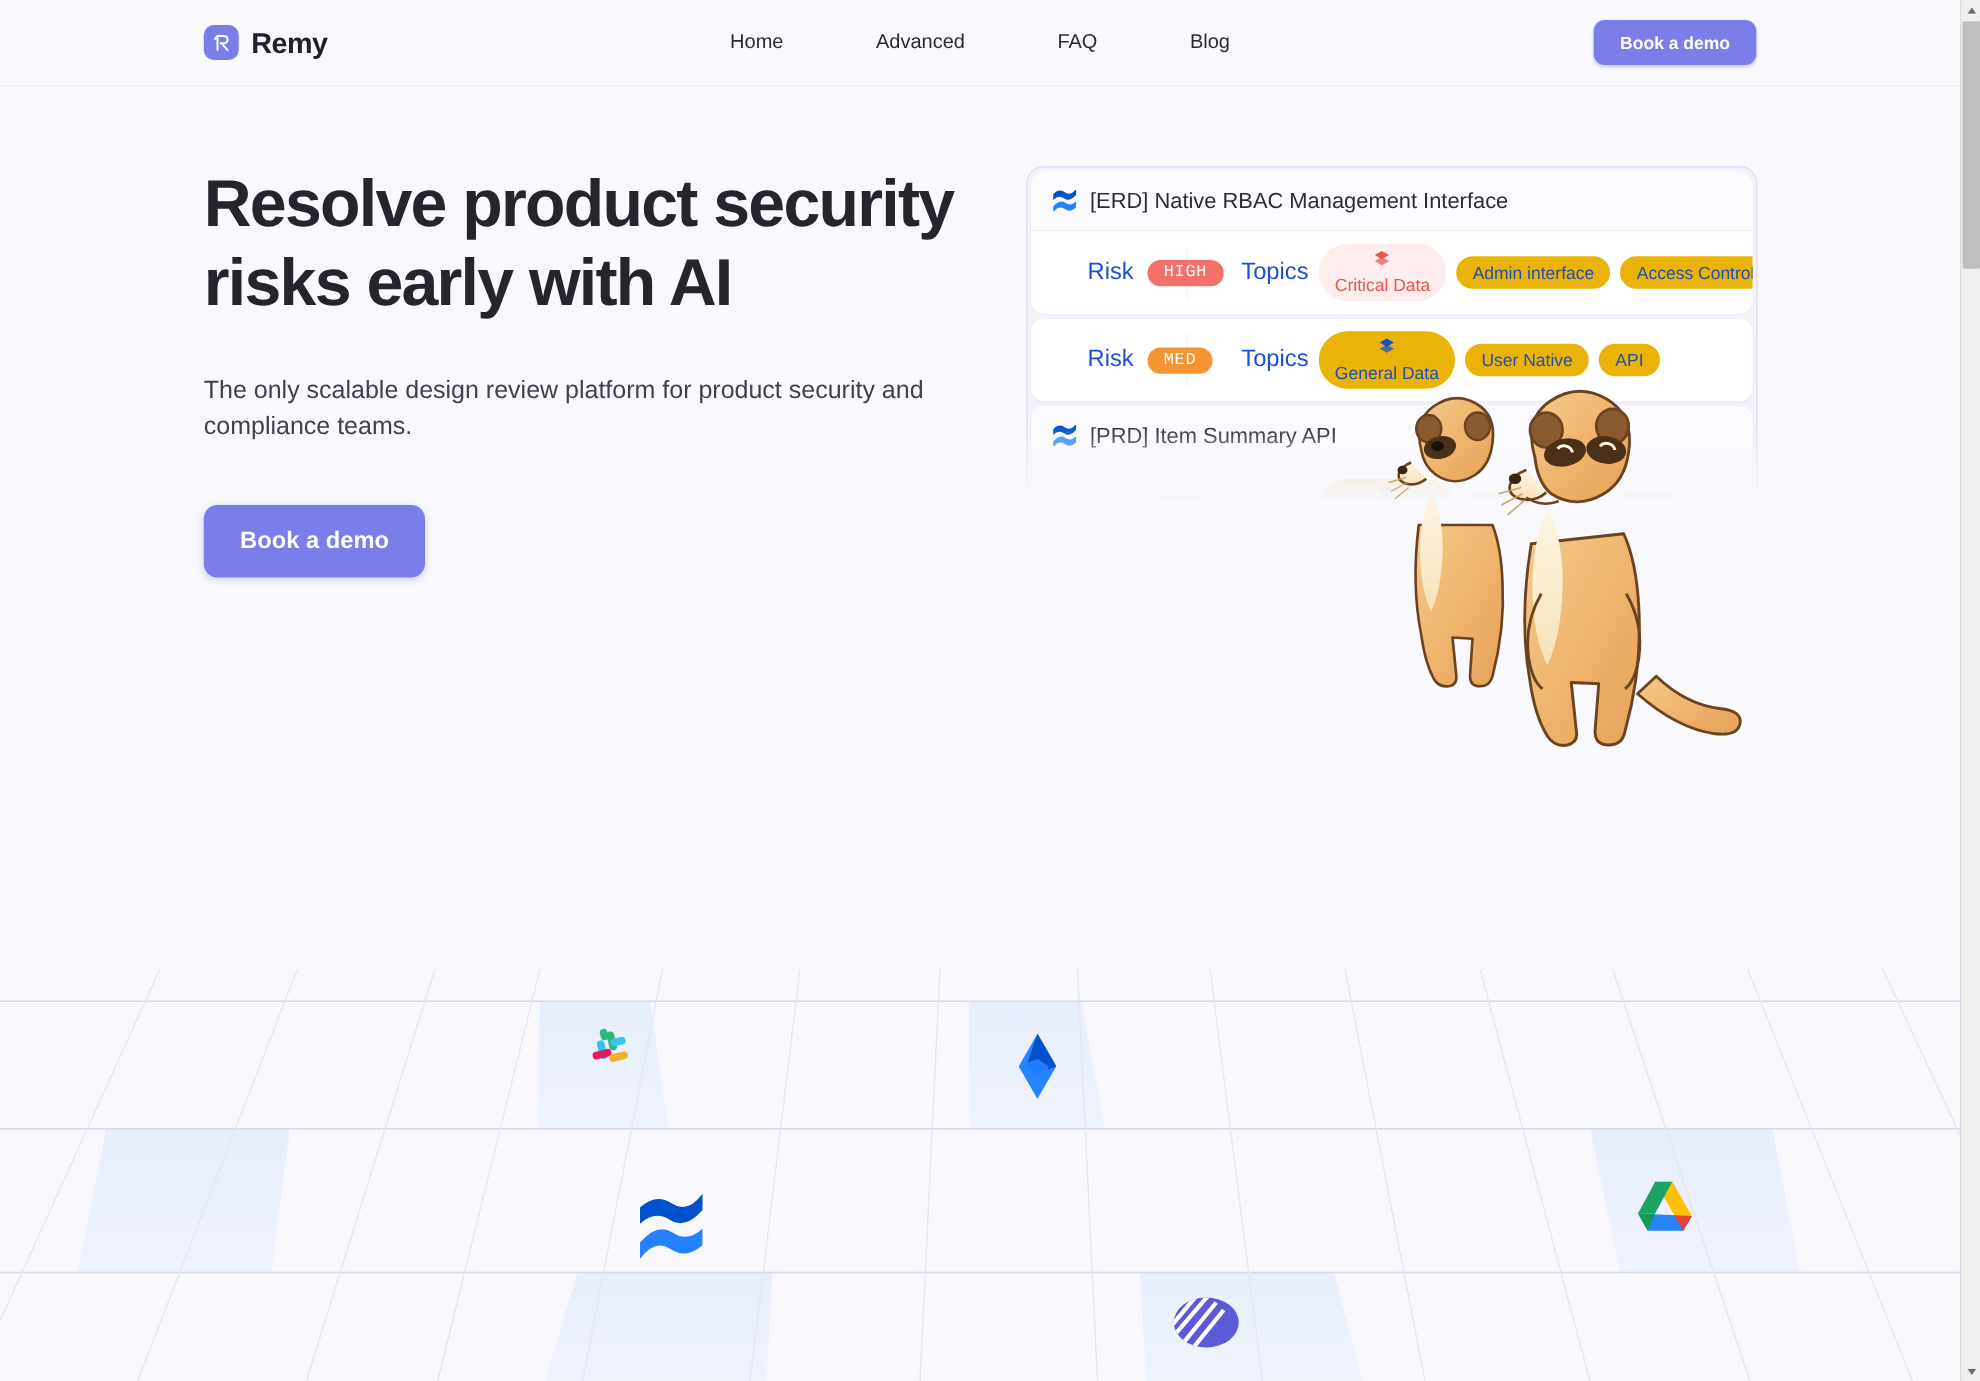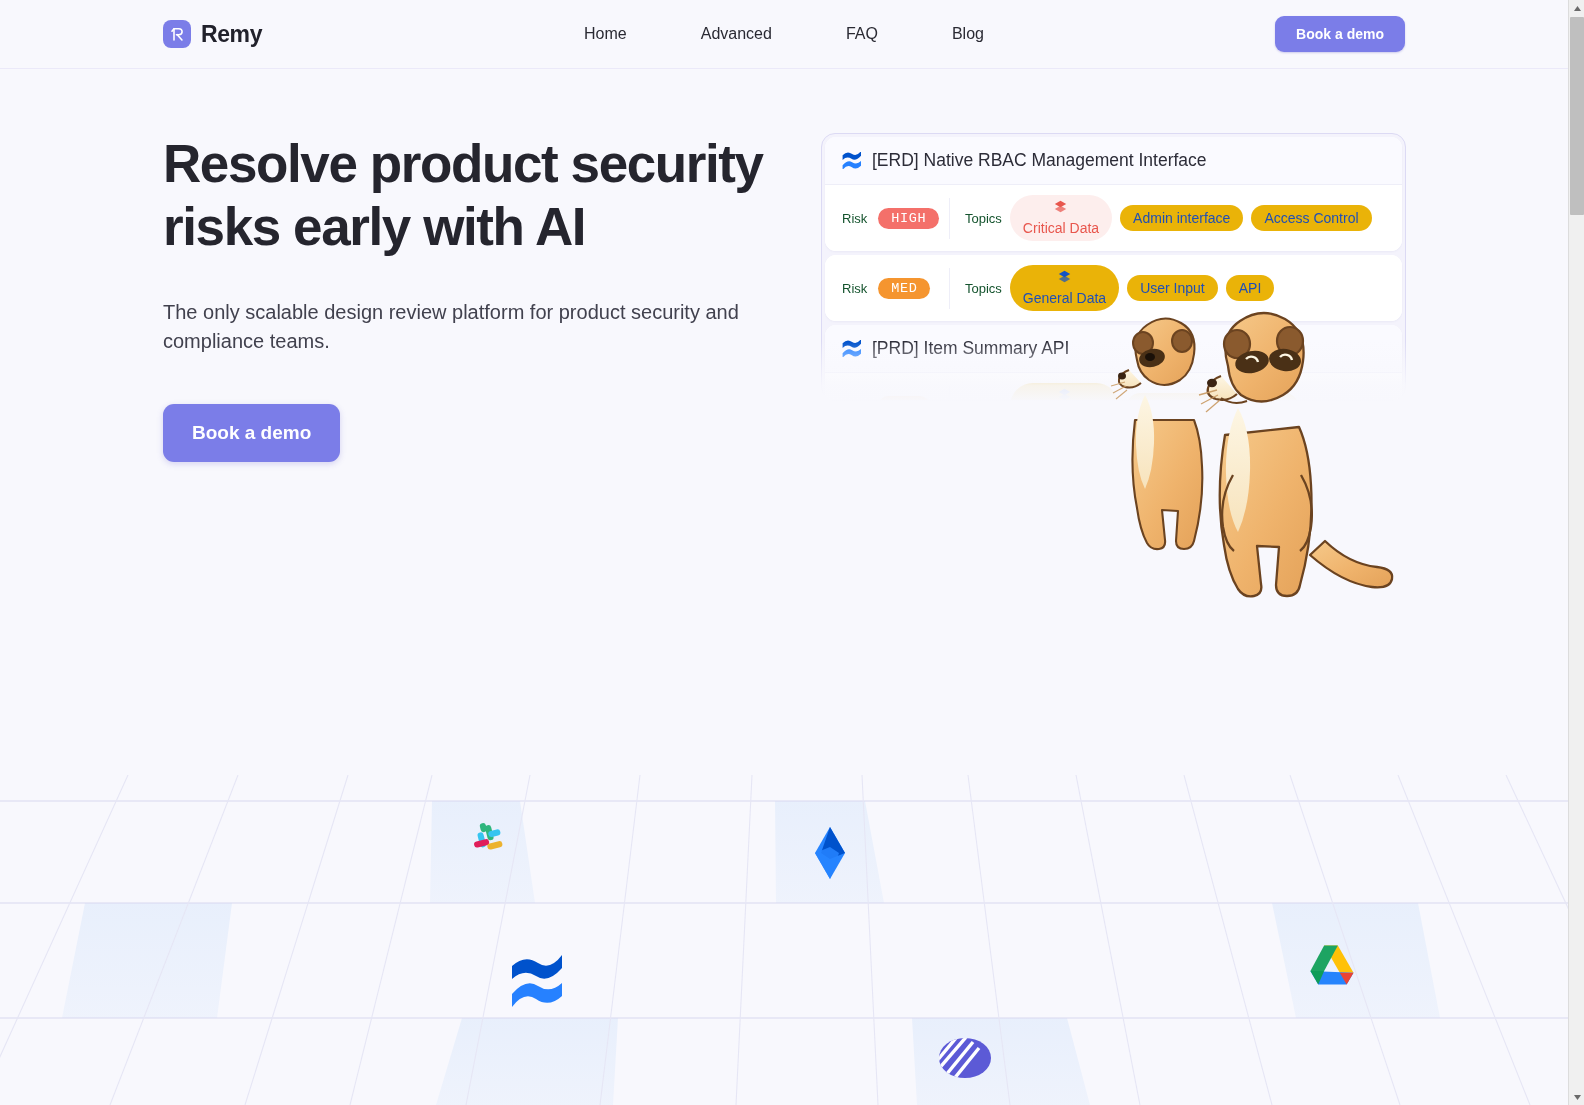--- a/index.html
+++ b/index.html
@@ -109,21 +109,21 @@
   }
   .doc-meta {
     display:flex; align-items:center;
     padding:0; background:#fff;
   }
   .meta-risk {
     display:flex; align-items:center; gap:11px;
     padding:10px 17px; width:125px; flex:0 0 auto;
     border-right:1px solid #eeeef8;
   }
-  .meta-label { font-size:13px; color:#14532d; }
+  .meta-label { font-size:19px; color:#1d4ed8;margin-left:28px; }
   .risk-pill {
     font-size:13.5px; font-weight:400; color:#fff;
     padding:3px 13px; border-radius:999px; letter-spacing:.6px;font-family:Liberation Mono, monospace;
   }
   .risk-HIGH { background:#f4706a; }
   .risk-MED  { background:#f5952f; }
   .meta-topics {
     display:flex; align-items:center; gap:8px;
     padding:10px 15px; flex:1; min-width:0;
   }
@@ -252,21 +252,21 @@
             <div class="meta-topics">
               <span class="meta-label">Topics</span>
               <span class="chip chip-blue">
                 <svg width="13" height="13" viewBox="0 0 16 16">
                   <polygon points="8,1 15,5 8,9 1,5" fill="#1453c4"></polygon>
                   <polygon points="8,7 15,11 8,15 1,11" fill="#1453c4" opacity=".72"></polygon>
                 </svg>
                 <span>General Data</span>
               </span>
               <span class="chip chip-blue">
-                <span>User Input</span>
+                <span>User Native</span>
               </span>
               <span class="chip chip-blue">
                 <span>API</span>
               </span>
             </div>
           </div>
         </div>
         <div class="doc-card">
           <div class="doc-head">
             <span style="display: flex;">

